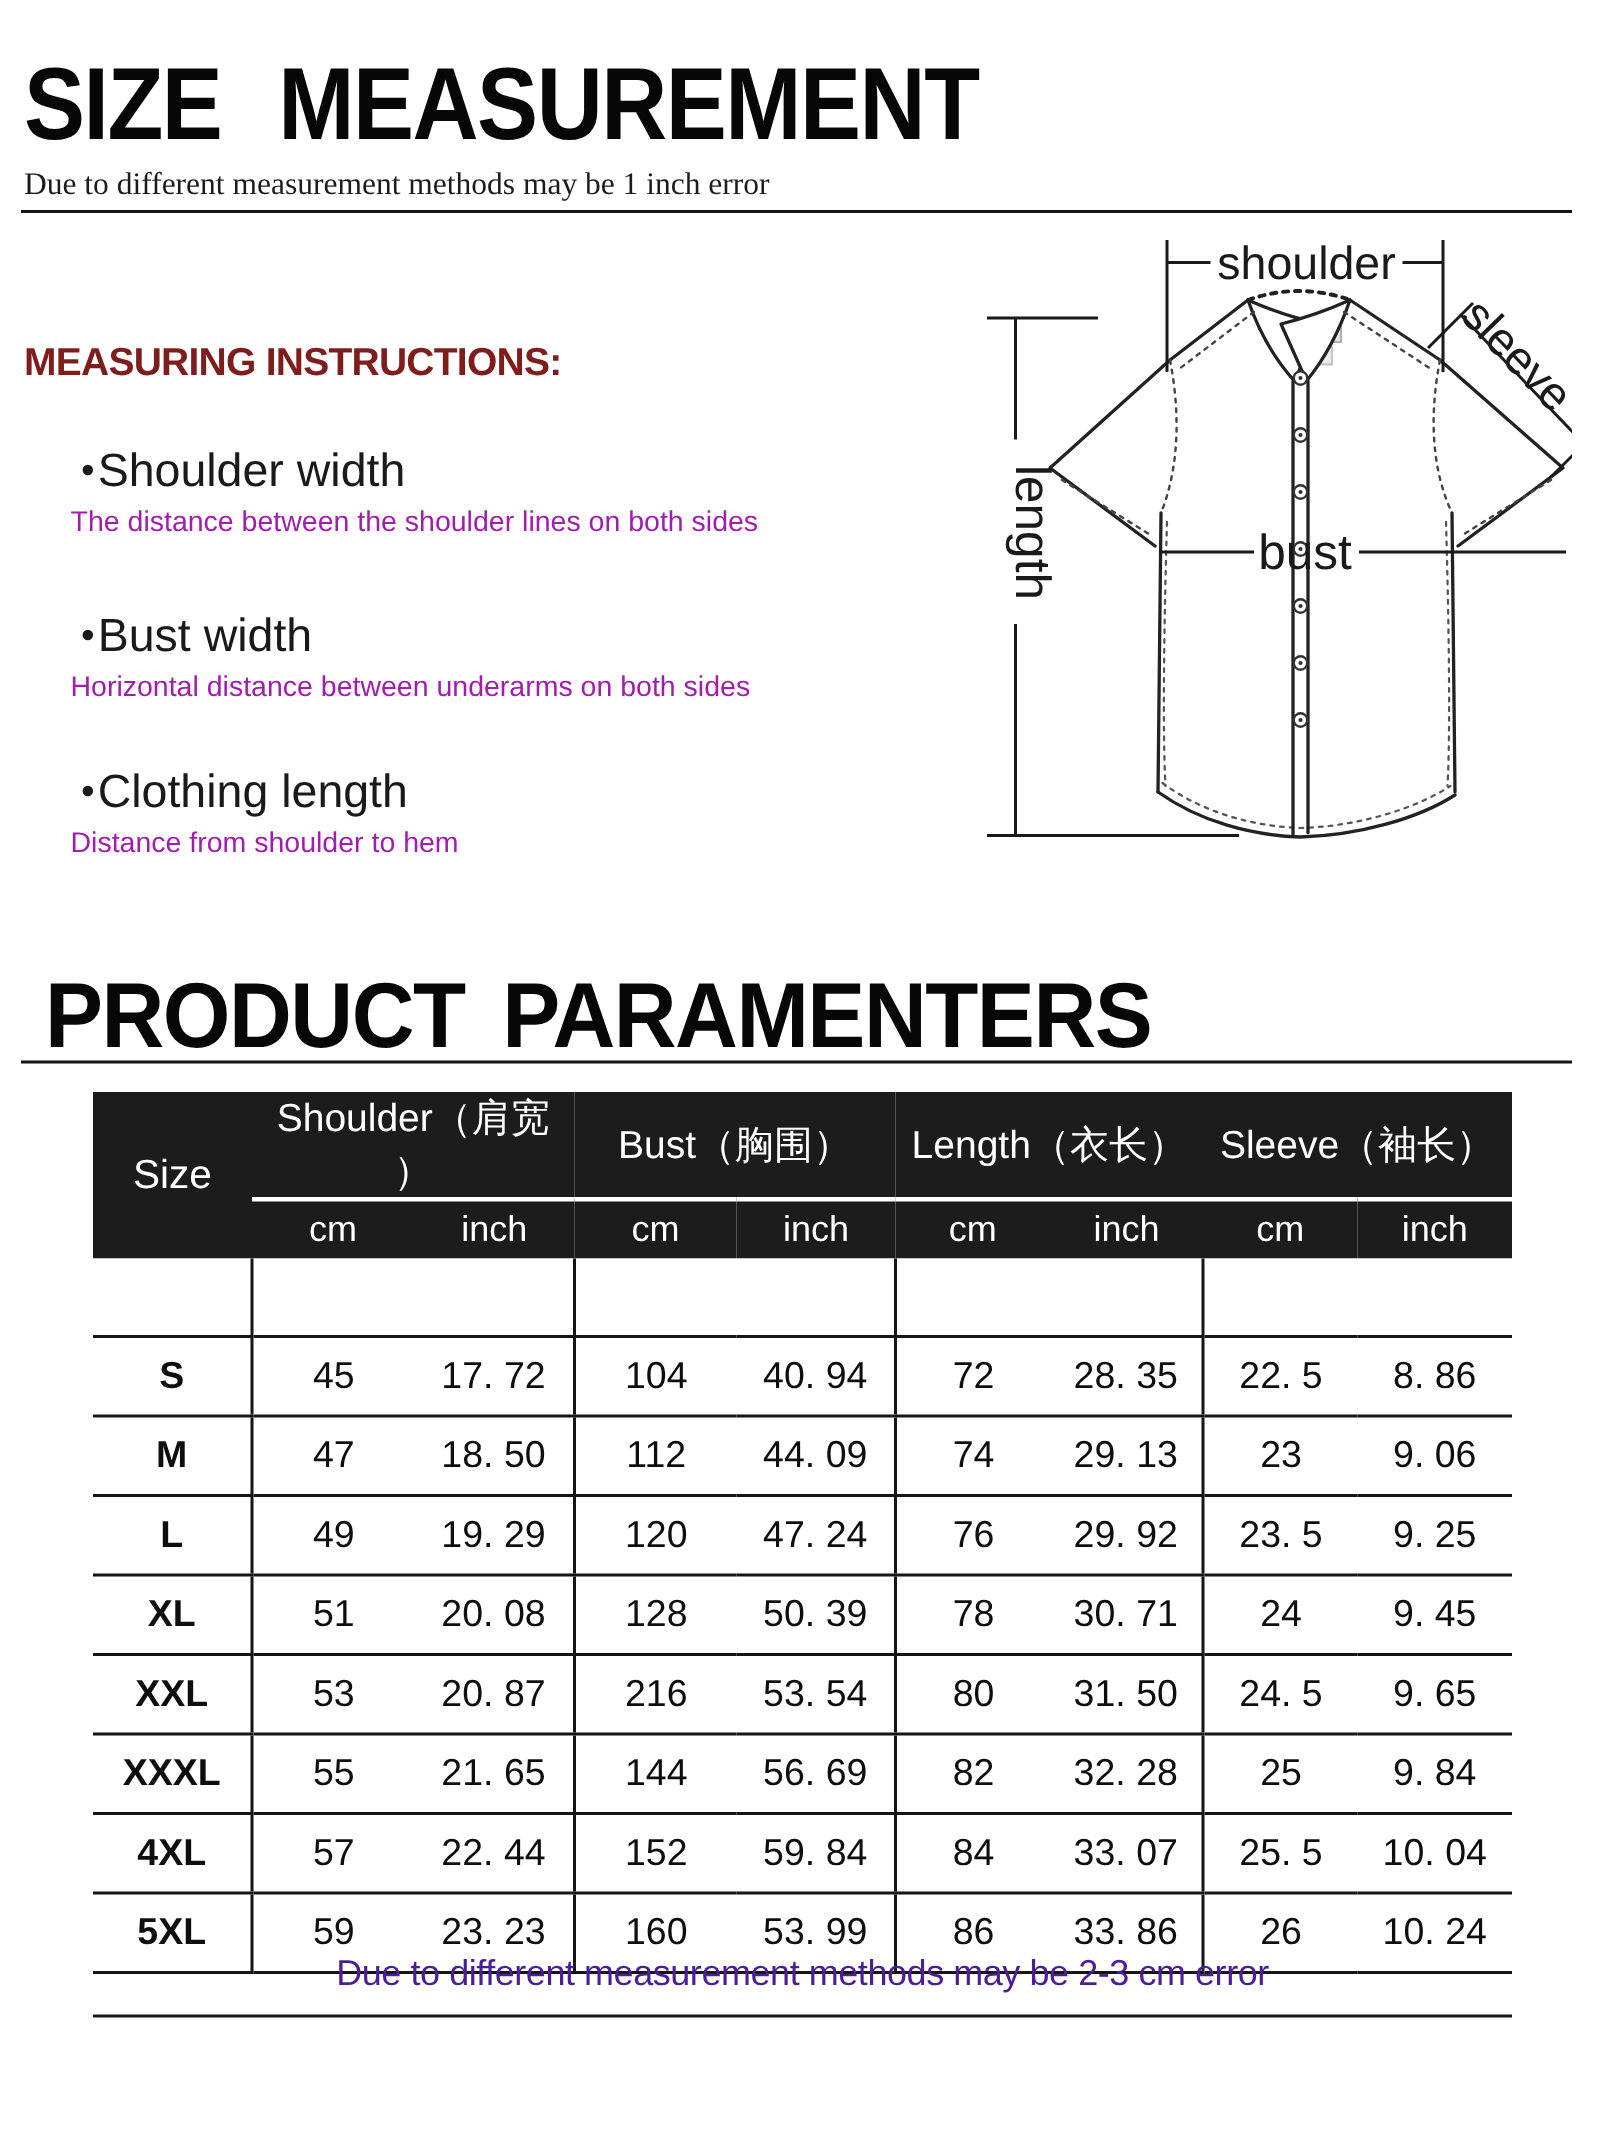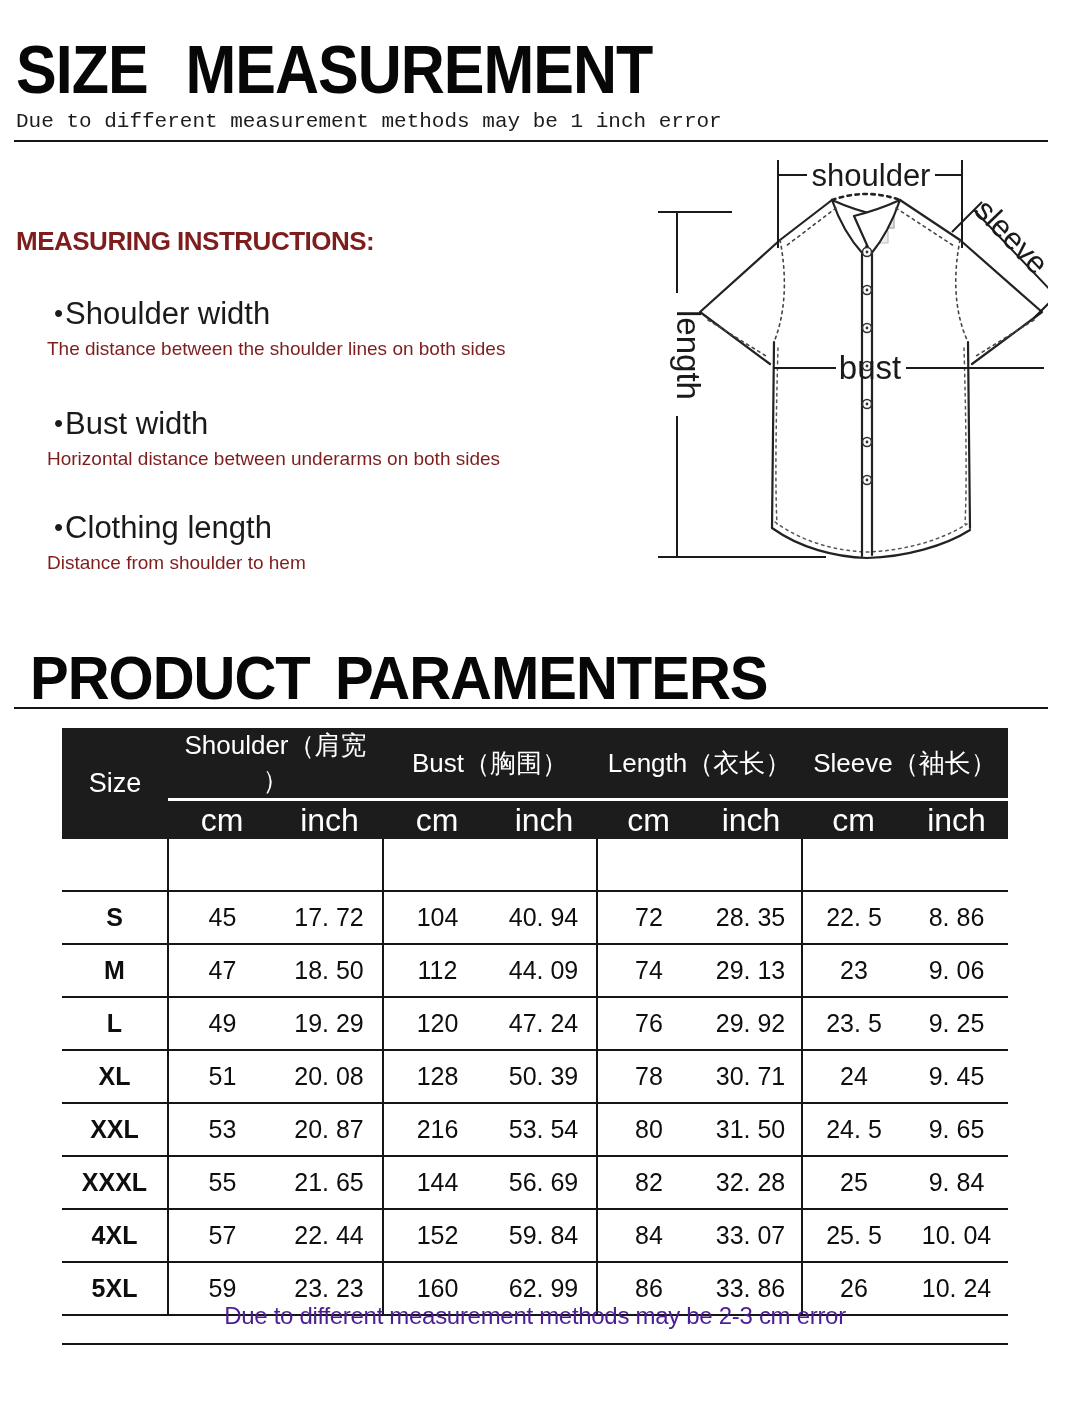--- a/index.html
+++ b/index.html
@@ -8,38 +8,38 @@
     font-family:"Liberation Sans", sans-serif; color:#111; overflow:hidden;
   }
   
   .big-title {
     position:absolute; left:16px; top:30px; margin:0;
     font-size:61px; font-weight:800; letter-spacing:-1px; word-spacing:22px;
     color:#070707; transform:scaleY(1.12); transform-origin:left top; white-space:nowrap;
   }
   .subtitle {
     position:absolute; left:16px; top:110px;
-    font-family:Liberation Mono, monospace; font-size:21px; color:#1c1c1c; white-space:nowrap;
+    font-family:Liberation Serif, serif; font-size:21px; color:#1c1c1c; white-space:nowrap;
   }
   .rule { position:absolute; background:#151515; height:2px; }
   .rule-top    { left:14px;  top:140px;  width:1040px; }
   .rule-params { left:14px;  top:707px;  width:1046px; }
   .rule-bottom { left:62px;  top:1343px; width:946px; }
 
   .instructions-heading {
     position:absolute; left:16px; top:226px; margin:0;
     font-size:26px; font-weight:700; letter-spacing:-0.5px; color:#7f1d1d; white-space:nowrap;
   }
   .instr-item { position:absolute; left:34px; }
   .instr-item.i1 { top:296px; }
   .instr-item.i2 { top:406px; }
   .instr-item.i3 { top:510px; }
   .instr-title { font-size:31px; font-weight:400; color:#1a1a1a; white-space:nowrap;margin-left:20px; }
   .instr-title .bullet { font-size:26px; vertical-align:2px; margin-right:2px; }
-  .instr-desc { margin-top:6px; padding-left:13px; font-size:19px; color:#7f1d1d; white-space:nowrap; }
+  .instr-desc { margin-top:6px; padding-left:13px; font-size:19px; color:#a21caf; white-space:nowrap; }
 
   
   .diagram { position:absolute; left:630px; top:148px; width:442px; height:470px; }
   .diagram text { font-family:"Liberation Sans", sans-serif; fill:#1a1a1a; }
 
   
   .params-title {
     position:absolute; left:30px; top:642px; margin:0;
     font-size:58px; font-weight:800; letter-spacing:-1px; word-spacing:10px;
     color:#070707; transform:scaleY(1.06); transform-origin:left top; white-space:nowrap;
@@ -49,21 +49,21 @@
   .size-table {
     position:absolute; left:62px; top:728px;
     border-collapse:collapse; table-layout:fixed; width:946px;
   }
   .size-table th, .size-table td { padding:0; text-align:center; vertical-align:middle; }
   .size-table thead th {
     background:#1c1c1c; color:#fff; font-weight:400;
   }
   .size-table .g-head { font-size:26px; height:46px; border-bottom:3px solid #ffffff; }
   .size-table .size-head { font-size:27px; }
-  .size-table .u-head { font-size:32px; height:38px; }
+  .size-table .u-head { font-size:24px; height:38px; }
   .size-table tbody tr { height:53px; }
   .size-table tbody tr.empty-row { height:52px; }
   .size-table tbody td { border-bottom:2px solid #151515; font-size:25px; color:#0e0e0e; background:#fff; }
   .size-table td.gs { border-left:2px solid #151515; }
   .size-table td.c-size { font-weight:700; font-size:25px; }
 
   .table-note {
     position:absolute; left:62px; top:1302px; width:946px;
     text-align:center; font-size:24px; color:#4c1d95; letter-spacing:-0.3px;
   }
@@ -304,21 +304,21 @@
       <td class="c-val gs">84</td>
       <td class="c-val">33. 07</td>
       <td class="c-val gs">25. 5</td>
       <td class="c-val">10. 04</td>
     </tr>
         <tr>
       <td class="c-size">5XL</td>
       <td class="c-val gs">59</td>
       <td class="c-val">23. 23</td>
       <td class="c-val gs">160</td>
-      <td class="c-val">62. 99</td>
+      <td class="c-val">53. 99</td>
       <td class="c-val gs">86</td>
       <td class="c-val">33. 86</td>
       <td class="c-val gs">26</td>
       <td class="c-val">10. 24</td>
     </tr>
       </tbody>
   </table>
 
   <div class="table-note">Due to different measurement methods may be 2-3 cm error</div>
   <div class="rule rule-bottom"></div>

